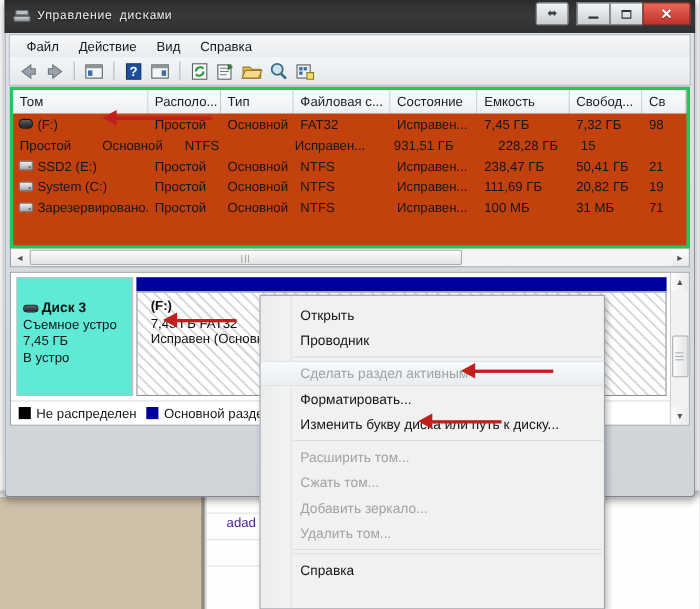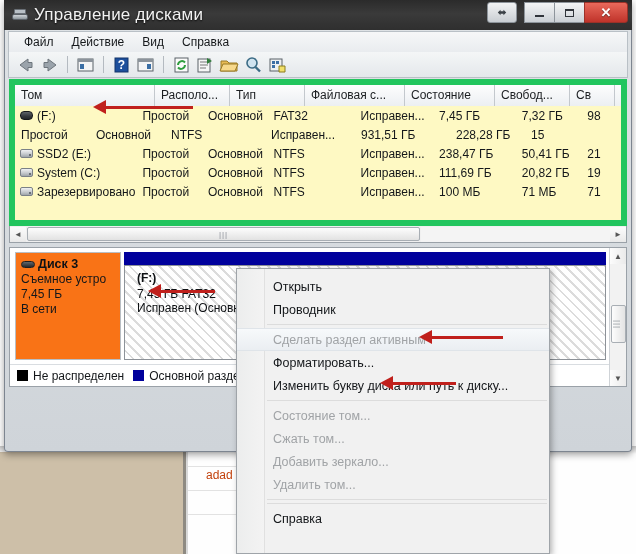--- a/index.html
+++ b/index.html
@@ -20,21 +20,21 @@
     border-bottom: 3px solid #8e8a82;
     filter: blur(0.6px);
   }
   #bg-doc {
     position: absolute; left: 186px; top: 452px; right: 0; bottom: 0;
     background: #fefefe;
     border-left: 2px solid #d8d8d8;
   }
   .bg-text {
     position: absolute;
-    color: #c2410c;
+    color: #4c1d95;
     font-size: 12px;
     filter: blur(0.7px);
     white-space: nowrap;
   }
   .bg-line {
     position: absolute; height: 1px; background: #e2e2e2;
     filter: blur(0.4px);
   }
   #bg-shadowstrip {
     position: absolute; left:0; top: 446px; width: 100%; height: 8px;
@@ -68,22 +68,23 @@
   #title-icon .body {
     position: absolute; left:0; bottom: 2px; width: 16px; height: 6px;
     background: linear-gradient(to bottom,#cfd4d8,#8f979d);
     border: 1px solid #5c6268; border-radius: 2px;
   }
   #title-icon .top {
     position: absolute; left: 2px; top: 1px; width: 12px; height: 5px;
     background: #b9c0c6; border: 1px solid #6a7077; border-radius: 1px 1px 0 0;
   }
   #title-text {
-    color: #f2f2f2; font-size: 17px; letter-spacing: 0.2px;
+    color: #f2f2f2; font-size: 11px; letter-spacing: 0.2px;
     text-shadow: 0 1px 2px rgba(0,0,0,0.9);
+    font-family: Liberation Mono, monospace;
   }
   #win-buttons {
     position: absolute; right: 4px; top: 2px; display: flex; align-items: center; gap: 0;
   }
   .resizebtn {
     width: 30px; height: 21px; margin-right: 7px;
     background: linear-gradient(to bottom,#f2f3f4,#c9ced3);
     border: 1px solid #8d949b; border-radius: 3px;
     display:flex; align-items:center; justify-content:center;
   }
@@ -124,21 +125,21 @@
     background: linear-gradient(to bottom,#f4f6f7,#e4e8eb);
     border: 1px solid #b9c0c6; border-top: none;
     display: flex; align-items: center; padding-left: 6px; gap: 3px;
   }
   .tbsep { width: 1px; height: 17px; background: #b4bac0; margin: 0 4px; }
   .tbicon { width: 21px; height: 20px; position: relative; }
 
   
   #listpane {
     position: absolute; left: 5px; top: 79px; right: 5px; height: 147px;
-    background: #fef9c3; border: 6px solid #22c55e;
+    background: #c2410c; border: 3px solid #22c55e;
   }
   #colheader { display: flex; height: 21px; background: linear-gradient(to bottom,#fbfcfc,#eef1f3); }
   .col {
     font-size: 12px; color: #1b1e21;
     border-right: 1px solid #c3c8cd;
     padding: 3px 0 0 6px;
     overflow: hidden; white-space: nowrap;
     background: linear-gradient(to bottom,#fdfdfe,#eceff2);
   }
   .rows { position: absolute; left: 0; top: 21px; right: 0; bottom: 0; }
@@ -180,22 +181,22 @@
   #htrack { flex: 1; height: 15px; background: #f4f4f4; }
 
   
   #diskpane {
     position: absolute; left: 5px; top: 247px; right: 5px; height: 140px;
     background: #ffffff; border: 1px solid #9aa1a8; overflow: hidden;
   }
   #diskrow { position: absolute; left: 0; top: 4px; height: 108px; right: 17px; display: flex; }
   #diskinfo {
     width: 106px; flex: none; margin-left: 5px;
-    border: 1px solid #b9bec3; background: #f97316;
-    padding: 4px 0 0 5px; overflow: hidden;
+    border: 1px solid #b9bec3; background: #5eead4;
+    padding: 20px 0 0 5px; overflow: hidden;
   }
   #disk-title-line { display: flex; align-items: center; gap: 3px; }
   #disk-glyph { width: 14px; height: 7px; background: linear-gradient(to bottom,#60666b,#25282c);
                 border: 1px solid #1b1e21; border-radius: 4px; flex:none; }
   #disk-title { font-size: 12.5px; font-weight: bold; color: #0e1114; }
   .disk-sub { font-size: 12px; color: #14171a; white-space: nowrap; margin-top: 1px; }
   #partwrap { flex: 1; margin-left: 3px; margin-right: 3px; position: relative; }
   #partbar { position: absolute; left:0; top:0; right:0; height: 13px; background: #00009c; }
   #partbody {
     position: absolute; left: 0; top: 13px; right: 0; bottom: 0;
@@ -390,20 +391,21 @@
     </div>
   </div>
 
   <div id="listpane">
     <div id="colheader">
       <div class="col" style="width:140px">Том</div>
       <div class="col" style="width:75px">Располо...</div>
       <div class="col" style="width:75px">Тип</div>
       <div class="col" style="width:100px">Файловая с...</div>
       <div class="col" style="width:90px">Состояние</div>
+      <div class="col" style="width:95px">Емкость</div>
       <div class="col" style="width:75px">Свобод...</div>
       <div class="col" style="width:45px">Св</div>
     </div>
     <div class="rows">
 
       <div class="vrow">
         <div class="cell first" style="width:140px">
           <span class="drvicon removable">
               <span class="sh"></span>
             </span>
@@ -468,21 +470,21 @@
               <span class="sh"></span>
               <span class="dot"></span>
             </span>
           <span>Зарезервировано...</span>
         </div>
         <div class="cell" style="width:75px">Простой</div>
         <div class="cell" style="width:75px">Основной</div>
         <div class="cell" style="width:100px">NTFS</div>
         <div class="cell" style="width:90px">Исправен...</div>
         <div class="cell" style="width:95px">100 МБ</div>
-        <div class="cell" style="width:75px">71 МБ</div>
+        <div class="cell" style="width:75px">31 МБ</div>
         <div class="cell" style="width:45px">71</div>
       </div>
 
     </div>
   </div>
 
   <div id="hscroll">
     <div class="sbarrow">◄</div>
     <div id="hthumb">
       <span class="grip">|||</span>
@@ -493,21 +495,21 @@
 
   <div id="diskpane">
     <div id="diskrow">
       <div id="diskinfo">
         <div id="disk-title-line">
           <span id="disk-glyph"></span>
           <span id="disk-title">Диск 3</span>
         </div>
         <div class="disk-sub">Съемное устро</div>
         <div class="disk-sub">7,45 ГБ</div>
-        <div class="disk-sub">В сети</div>
+        <div class="disk-sub">В устро</div>
       </div>
       <div id="partwrap">
         <div id="partbar"></div>
         <div id="partbody">
           <div class="part-line bold">(F:)</div>
           <div class="part-line">7,45 ГБ FAT32</div>
           <div class="part-line">Исправен (Основной</div>
         </div>
       </div>
     </div>
@@ -534,21 +536,21 @@
 <div id="ctxmenu">
   <div id="ctx-gutter"></div>
 
   <div class="ctxitem" style="margin-top:6px">Открыть</div>
   <div class="ctxitem">Проводник</div>
   <div class="ctxsep"></div>
   <div class="ctxitem disabled hover">Сделать раздел активным</div>
   <div class="ctxitem">Форматировать...</div>
   <div class="ctxitem">Изменить букву диска или путь к диску...</div>
   <div class="ctxsep"></div>
-  <div class="ctxitem disabled">Состояние том...</div>
+  <div class="ctxitem disabled">Расширить том...</div>
   <div class="ctxitem disabled">Сжать том...</div>
   <div class="ctxitem disabled">Добавить зеркало...</div>
   <div class="ctxitem disabled">Удалить том...</div>
   <div class="ctxsep"></div>
   <div class="ctxsep"></div>
   <div class="ctxitem">Справка</div>
 </div>
 
 <div class="arrow" style="left:93px; top:100px; width:100px; height:14px;">
   <div class="head" style="left:0; top:0;"></div>

